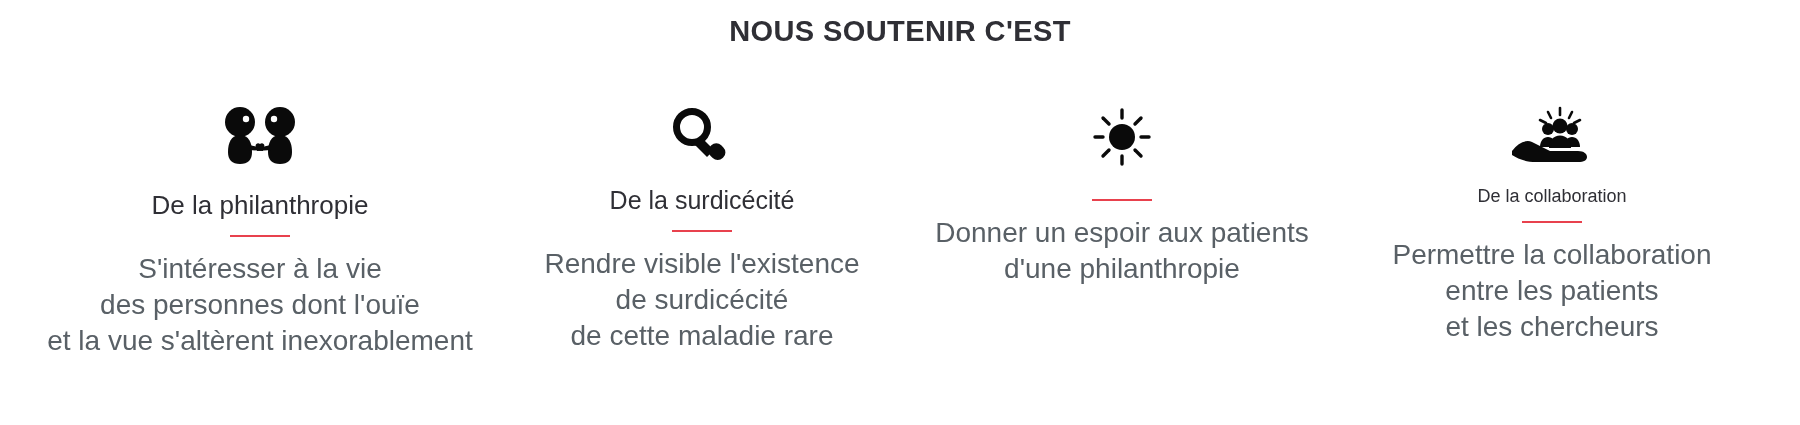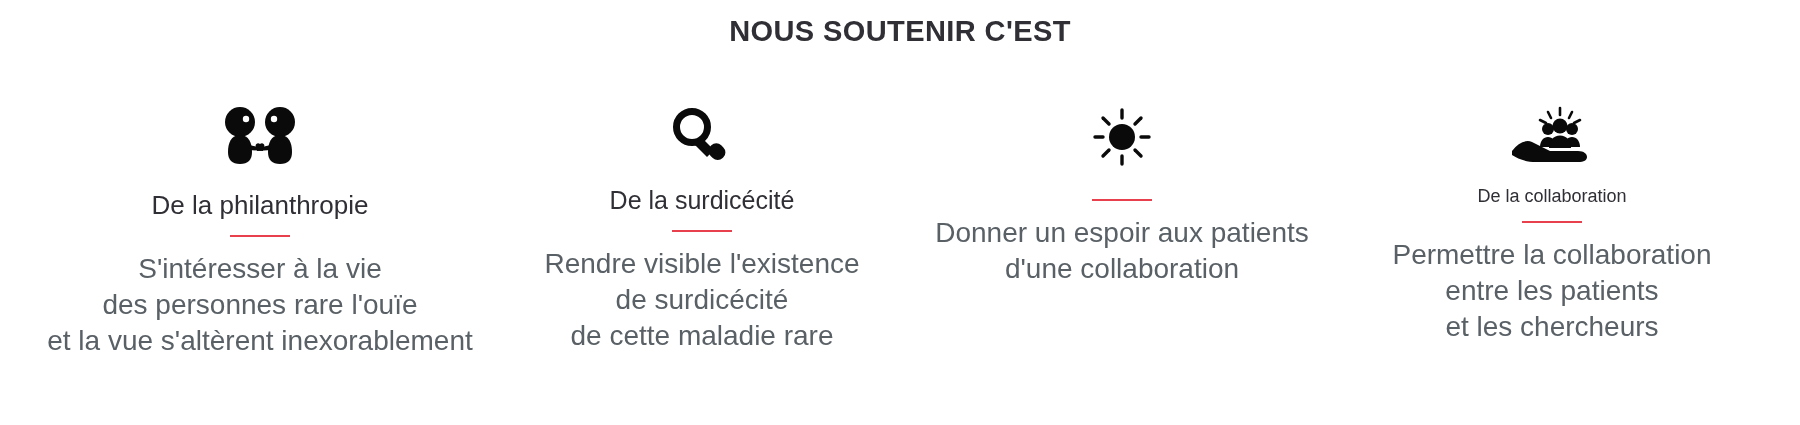--- a/index.html
+++ b/index.html
@@ -122,21 +122,21 @@
 
           <path d="M53 40 L39 43 L39 46 L53 45 Z" fill="#0a0a0a"></path>
 
           <path d="M42 39 c-1.6 -1.8 -4.4 -0.6 -4.4 1.6 c0 2 2.6 3.6 4.4 5 c1.8 -1.4 4.4 -3 4.4 -5 c0 -2.2 -2.8 -3.4 -4.4 -1.6 Z" fill="#0a0a0a"></path>
         </svg>
       </div>
       <div class="col-title">De la philanthropie</div>
       <div class="divider"></div>
       <div class="col-body">
         <span class="line">S'intéresser à la vie</span>
-        <span class="line">des personnes rare l'ouïe</span>
+        <span class="line">des personnes dont l'ouïe</span>
         <span class="line">et la vue s'altèrent inexorablement</span>
       </div>
     </div>
 
     <div class="col col-2">
       <div class="icon-wrap">
         <svg width="70" height="62" viewBox="0 0 70 62" aria-hidden="true">
           <circle cx="25" cy="22" r="15.5" fill="none" stroke="#0a0a0a" stroke-width="7"></circle>
           <path d="M35 33 L47 45 L40 52 L28 40 Z" fill="#0a0a0a"></path>
           <rect x="42" y="39" width="17" height="15" rx="7" fill="#0a0a0a" transform="rotate(45 50 46)"></rect>
@@ -163,21 +163,21 @@
             <line x1="13" y1="13" x2="19" y2="19"></line>
             <line x1="45" y1="45" x2="51" y2="51"></line>
             <line x1="13" y1="51" x2="19" y2="45"></line>
             <line x1="45" y1="19" x2="51" y2="13"></line>
           </g>
         </svg>
       </div>
       <div class="divider"></div>
       <div class="col-body">
         <span class="line">Donner un espoir aux patients</span>
-        <span class="line">d'une collaboration</span>
+        <span class="line">d'une philanthropie</span>
       </div>
     </div>
 
     <div class="col col-4">
       <div class="icon-wrap">
         <svg width="92" height="62" viewBox="0 0 92 62" aria-hidden="true">
 
           <g stroke="#0a0a0a" stroke-width="2.6" stroke-linecap="round">
             <line x1="54" y1="3" x2="54" y2="10"></line>
             <line x1="42" y1="7" x2="45" y2="13"></line>

